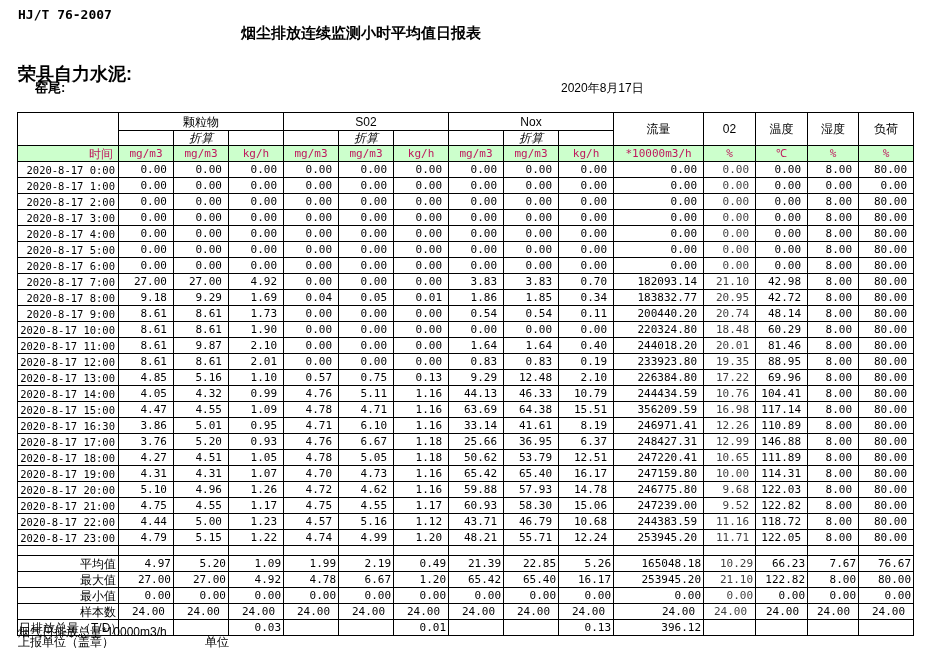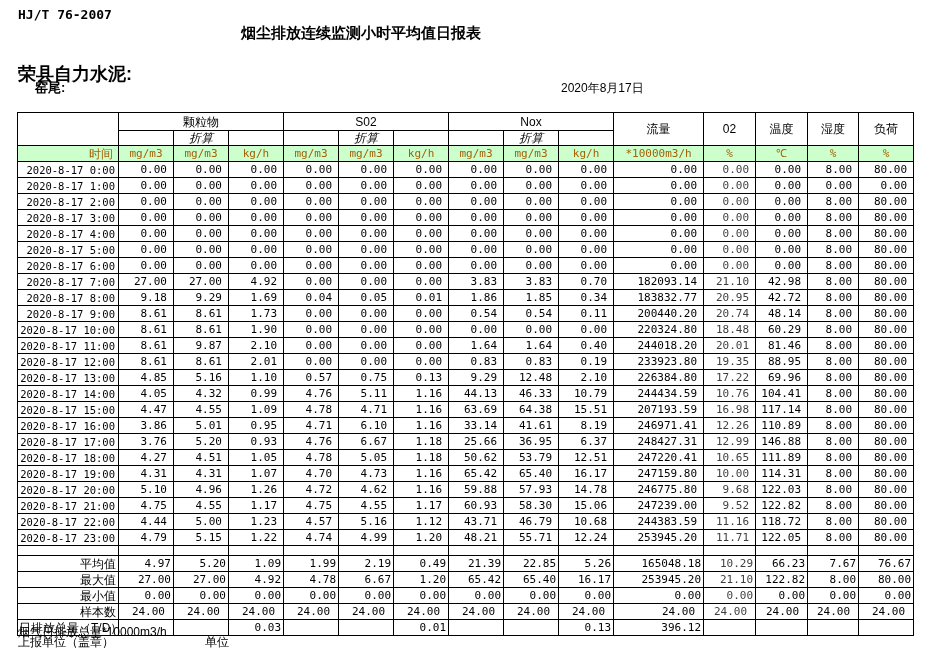--- a/index.html
+++ b/index.html
@@ -27,21 +27,21 @@
     font-size:11px;padding:0 6px 0 0;text-align:right;
     white-space:nowrap;overflow:hidden;
   }
   #report thead td{
     text-align:center;padding:0;overflow:visible;
     font-family:"Liberation Sans",sans-serif;font-size:12px;
   }
   #report tr.g1 td{height:17px;}
   #report tr.g2 td{height:13px;font-size:12px;font-style:italic;}
   #report tr.units td{
-    height:15px;background:#ccffcc;color:#a16207;
+    height:15px;background:#ccffcc;color:#be185d;
     font-size:11px;font-family:"DejaVu Sans Mono",monospace;
   }
   #report tr.units td.t{
     text-align:right;padding-right:5px;
     font-family:"Liberation Sans",sans-serif;font-size:12px;
   }
   #report td.t{font-size:10.5px;padding-right:3px;}
   #report td.o2{color:#3f3f3f;}
   #report tr.spacer td{height:9px;}
   #report td.slabel{
@@ -384,28 +384,28 @@
         <td class="t">2020-8-17 15:00</td>
         <td class="v">4.47</td>
         <td class="v">4.55</td>
         <td class="v">1.09</td>
         <td class="v">4.78</td>
         <td class="v">4.71</td>
         <td class="v">1.16</td>
         <td class="v">63.69</td>
         <td class="v">64.38</td>
         <td class="v">15.51</td>
-        <td class="v">207193.59</td>
+        <td class="v">356209.59</td>
         <td class="v o2">16.98</td>
         <td class="v">117.14</td>
         <td class="v">8.00</td>
         <td class="v">80.00</td>
       </tr>
       <tr>
-        <td class="t">2020-8-17 16:00</td>
+        <td class="t">2020-8-17 16:30</td>
         <td class="v">3.86</td>
         <td class="v">5.01</td>
         <td class="v">0.95</td>
         <td class="v">4.71</td>
         <td class="v">6.10</td>
         <td class="v">1.16</td>
         <td class="v">33.14</td>
         <td class="v">41.61</td>
         <td class="v">8.19</td>
         <td class="v">246971.41</td>

